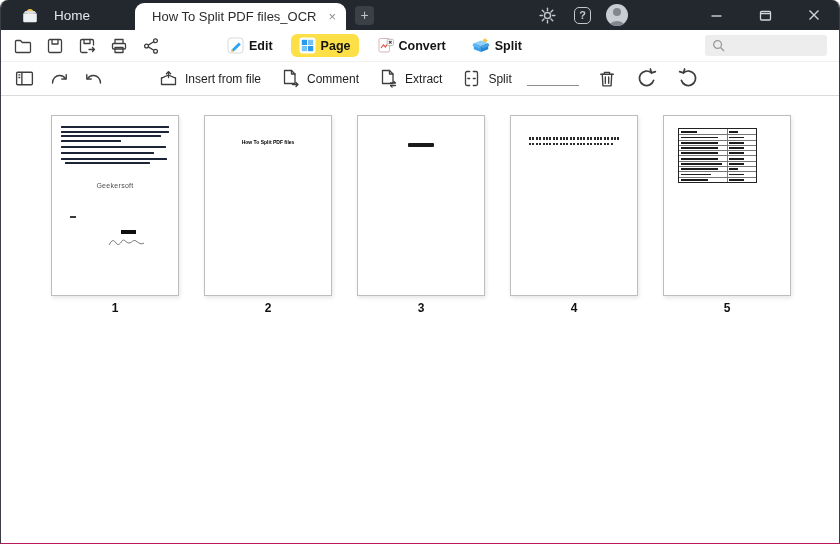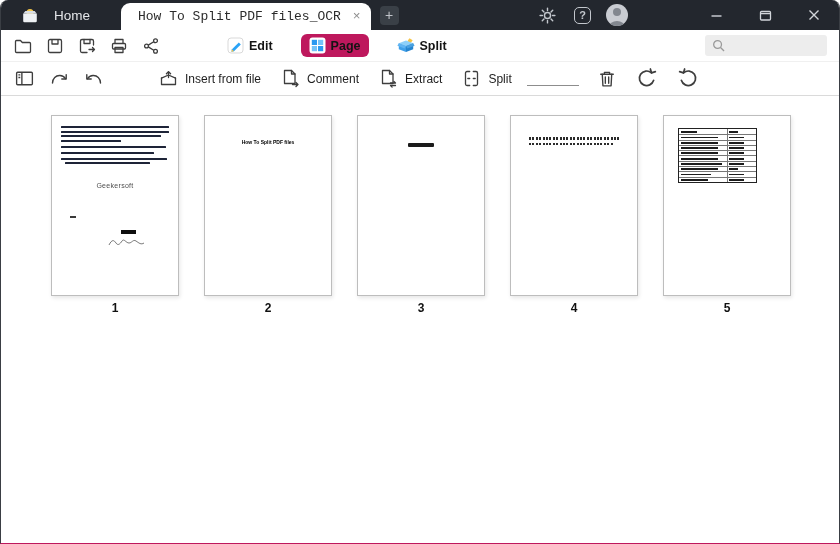--- a/index.html
+++ b/index.html
@@ -5,22 +5,22 @@
   * { margin:0; padding:0; box-sizing:border-box; }
   html,body { width:840px; height:544px; background:#fff; font-family:"Liberation Sans",sans-serif; }
   .window { width:840px; height:544px; display:flex; flex-direction:column; overflow:hidden;
             border-left:1px solid #3a3e44; border-right:1px solid #3a3e44; border-bottom:1px solid #be185d;
             border-radius:8px 8px 0 0; }
 
   
   .titlebar { height:30px; background:#23272e; display:flex; align-items:center; flex-shrink:0; }
   .app-icon { margin-left:20px; width:18px; height:16px; flex-shrink:0; }
   .home-label { color:#e4e6e9; font-size:13.5px; margin-left:15px; }
-  .doc-tab { margin-left:31px; align-self:flex-end; height:27px; background:#fff; border-radius:9px 9px 0 0;
-             display:flex; align-items:center; padding:0 10px 0 17px;font-family:Liberation Mono, monospace; }
+  .doc-tab { margin-left:45px; align-self:flex-end; height:27px; background:#fff; border-radius:9px 9px 0 0;
+             display:flex; align-items:center; padding:0 10px 0 17px; }
   .doc-tab .t { font-size:13px; color:#2b2b2b; font-weight:500; white-space:nowrap; }
   .doc-tab .x { margin-left:12px; color:#8d8d8d; font-size:13px; line-height:1; }
   .newtab { width:19px; height:19px; background:#3a4047; border-radius:4px; color:#c0c4ca;
             display:flex; align-items:center; justify-content:center; font-size:14px; margin-left:9px; }
   .tb-right { margin-left:auto; display:flex; align-items:center; }
   .help-btn { width:17px; height:17px; border:1.4px solid #c3c7cd; border-radius:5px; color:#c3c7cd;
               font-size:11px; font-weight:700; display:flex; align-items:center; justify-content:center;
               margin-left:17px; }
   .avatar { width:22px; height:22px; border-radius:50%; background:#c9ccd2; margin-left:15px;
             position:relative; overflow:hidden; }
@@ -30,24 +30,24 @@
                    border-radius:50%; background:#82878f; }
   .win-controls { display:flex; align-items:center; margin-left:80px; }
   .win-btn { width:16px; height:16px; display:flex; align-items:center; justify-content:center; margin-right:33px; }
   .win-btn:last-child { margin-right:17px; }
 
   
   .toolbar1 { height:32px; background:#fff; display:flex; align-items:center; flex-shrink:0;
               border-bottom:1px solid #f0f0f0; }
   .file-icons { display:flex; align-items:center; margin-left:12px; gap:12px; }
   .file-icons .fi { width:20px; height:20px; display:flex; align-items:center; justify-content:center; }
-  .ribbon { display:flex; align-items:center; margin-left:58px; gap:20px; }
+  .ribbon { display:flex; align-items:center; margin-left:58px; gap:10px; }
   .rtab { display:flex; align-items:center; gap:5px; padding:3px 8px; border-radius:6px;
           font-size:12.5px; font-weight:700; color:#141414; }
-  .rtab.active { background:#be185d; }
+  .rtab.active { background:#fde047; }
   .search { margin-left:auto; margin-right:12px; width:122px; height:21px; background:#ededed;
             border-radius:3px; display:flex; align-items:center; }
   .search input { border:none; outline:none; background:transparent; flex:1; font-size:12px; min-width:0;
                   font-family:"Liberation Sans",sans-serif; }
   .search svg { margin:0 4px 0 7px; flex-shrink:0; }
 
   
   .toolbar2 { height:34px; background:#fff; display:flex; align-items:center; flex-shrink:0;
               border-bottom:1px solid #dadada; box-shadow:0 1px 2px rgba(0,0,0,.05); }
   .t2-iconbtn { width:24px; height:24px; display:flex; align-items:center; justify-content:center; }
@@ -206,20 +206,29 @@
         <svg width="17" height="17" viewBox="0 0 17 17">
           <rect x="0.5" y="0.5" width="16" height="16" rx="3" fill="#fff"></rect>
           <rect x="2.8" y="2.8" width="5.2" height="5.2" fill="#2a99f0"></rect>
           <rect x="9" y="2.8" width="5.2" height="5.2" fill="#74c3f8"></rect>
           <rect x="2.8" y="9" width="5.2" height="5.2" fill="#74c3f8"></rect>
           <rect x="9" y="9" width="5.2" height="5.2" fill="#2a99f0"></rect>
         </svg>
         <span>Page</span>
       </div>
       <div class="rtab">
+        <svg width="17" height="17" viewBox="0 0 17 17">
+          <rect x="2" y="1.5" width="10.5" height="13.5" rx="1.5" fill="#fff" stroke="#dcb3b3"></rect>
+          <path d="M4 11l2.4-3 2 2 2.4-3.4" stroke="#e8574e" fill="none" stroke-width="1.2"></path>
+          <rect x="10.2" y="2.3" width="6.2" height="6.2" rx="1" fill="#fff" stroke="#bbb"></rect>
+          <path d="M11.9 4l2.7 2.7M14.6 4l-2.7 2.7" stroke="#4a4a4a" stroke-width="1.1"></path>
+        </svg>
+        <span>Convert</span>
+      </div>
+      <div class="rtab">
         <svg width="18" height="17" viewBox="0 0 18 17">
           <path d="M12.5 1.2l3.2 2.1-2.2 3-3.2-2z" fill="#f6c445"></path>
           <path d="M1.8 6.2 9 3.6l7.2 2.6L9 9z" fill="#8ed0f9"></path>
           <path d="M1.8 6.2v6L9 15V9z" fill="#3f9fe8"></path>
           <path d="M16.2 6.2v6L9 15V9z" fill="#2584cf"></path>
           <path d="M1.8 6.2.4 8.7 7.6 11.5 9 9z" fill="#5fb4f2"></path>
           <path d="M16.2 6.2l1.4 2.5-7.2 2.8L9 9z" fill="#49a0e0"></path>
         </svg>
         <span>Split</span>
       </div>

